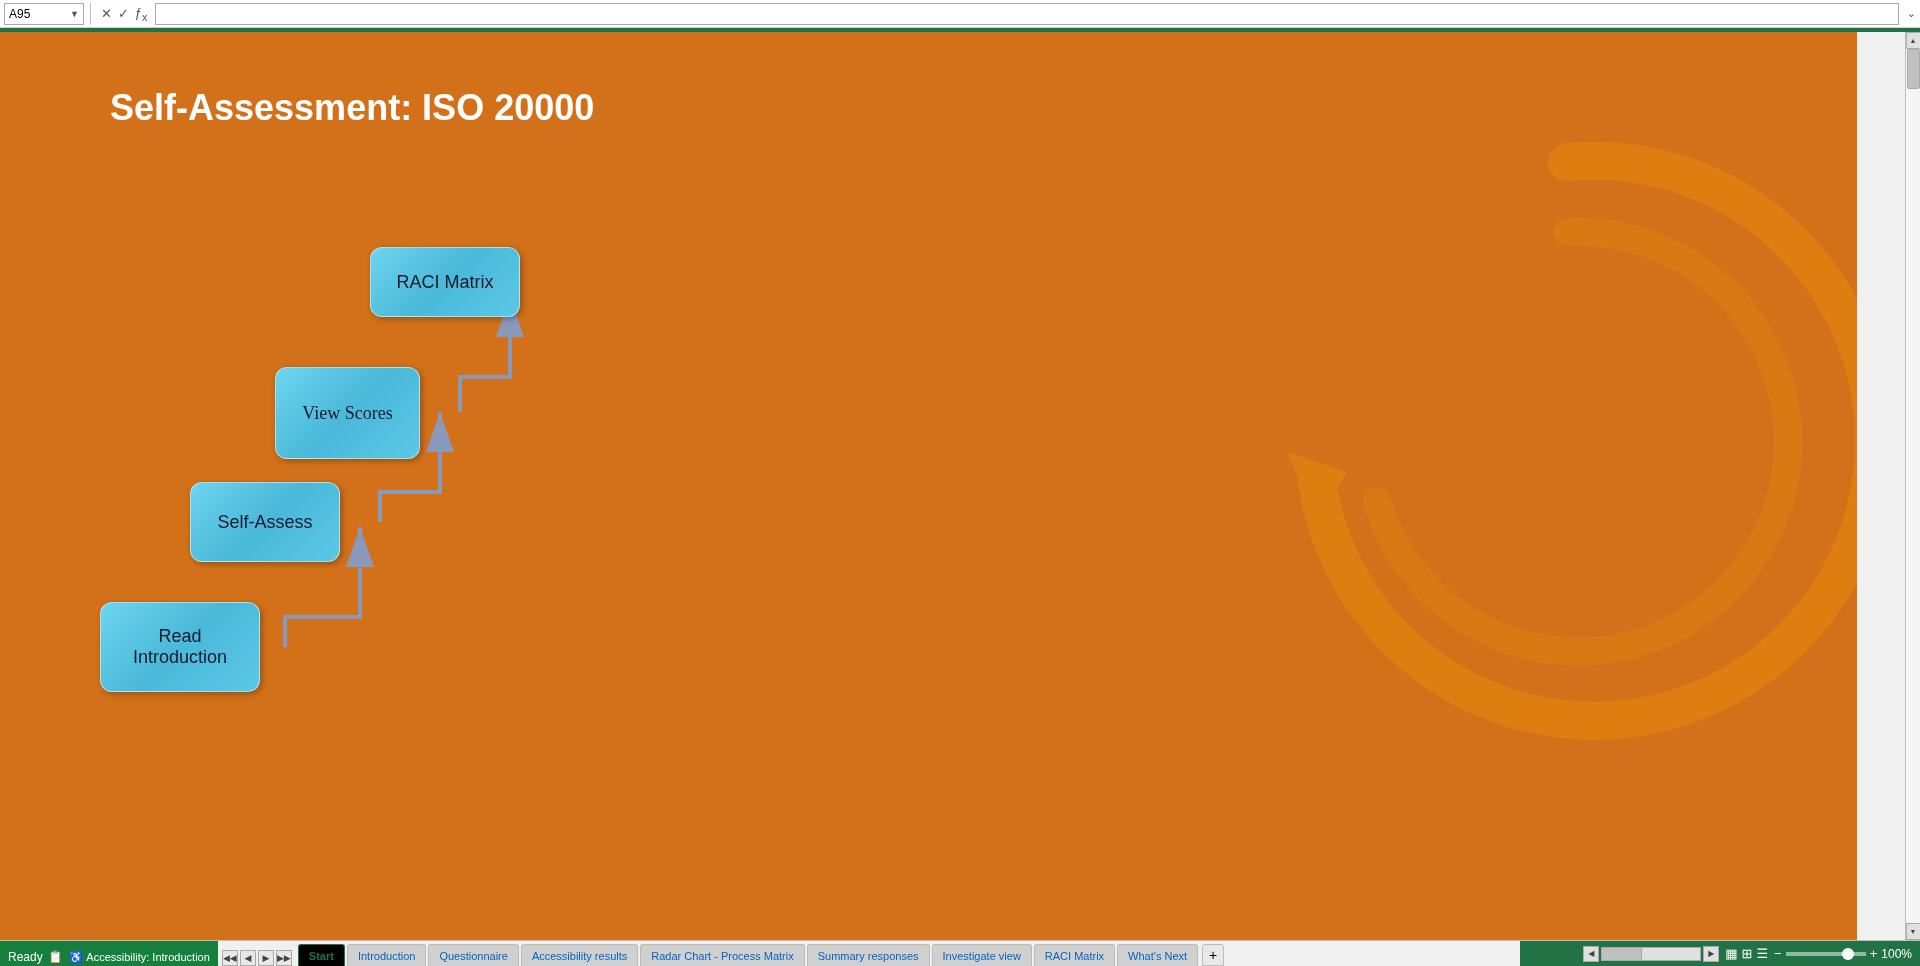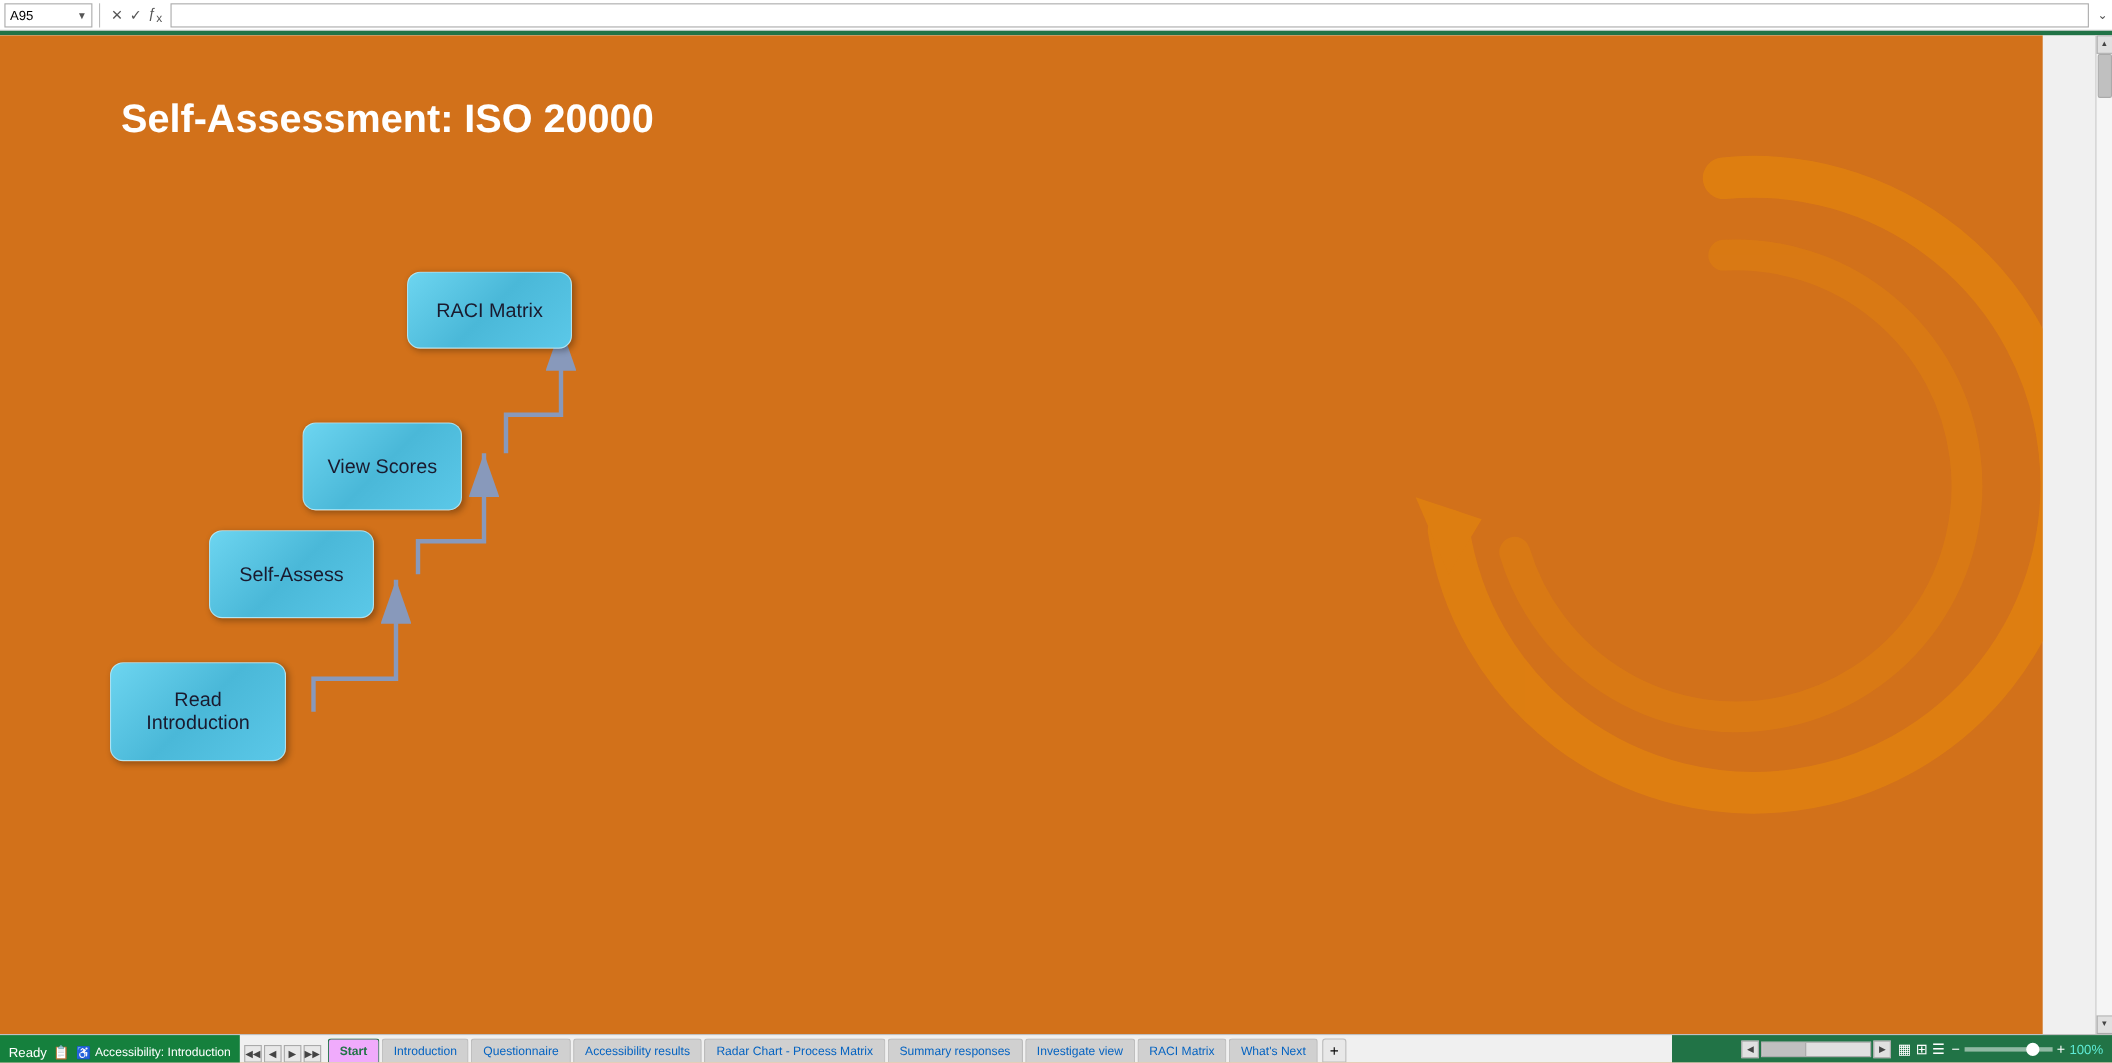--- a/index.html
+++ b/index.html
@@ -145,23 +145,24 @@
 
     .box-self-assess {
       left: 110px;
       top: 260px;
       width: 150px;
       height: 80px;
     }
 
     .box-view-scores {
       left: 195px;
-      top: 162px;
+      top: 145px;
       width: 145px;
-      height: 80px;
+      height: 92px;
+      font-family: Liberation Serif, serif;
     }
 
     .box-raci-matrix {
       left: 290px;
       top: 25px;
       width: 150px;
       height: 70px;
     }
 
     
@@ -236,21 +237,21 @@
       font-size: 11px;
       display: flex;
       align-items: center;
       cursor: pointer;
       color: #333;
       white-space: nowrap;
       border-radius: 3px 3px 0 0;
       margin-right: 2px;
     }
     .sheet-tab.active {
-      background: #f0abfc;
+      background: #000000;
       color: #217346;
       font-weight: bold;
       border-color: #217346;
     }
     .sheet-tab.blue {
       color: #0563C1;
     }
     .add-sheet-btn {
       width: 22px;
       height: 22px;
@@ -532,16 +533,16 @@
       <span class="view-icon">⊞</span>
       <span class="view-icon">☰</span>
     </div>
 
     <div class="zoom-area">
       <span class="view-icon">−</span>
       <div class="zoom-slider">
         <div class="zoom-slider-thumb"></div>
       </div>
       <span class="view-icon">+</span>
-      <span style="color:#5eead4;font-size:12px;">100%</span>
+      <span style="color:#ffffff;font-size:12px;">100%</span>
     </div>
   </div>
 </div>
 
 </body></html>

